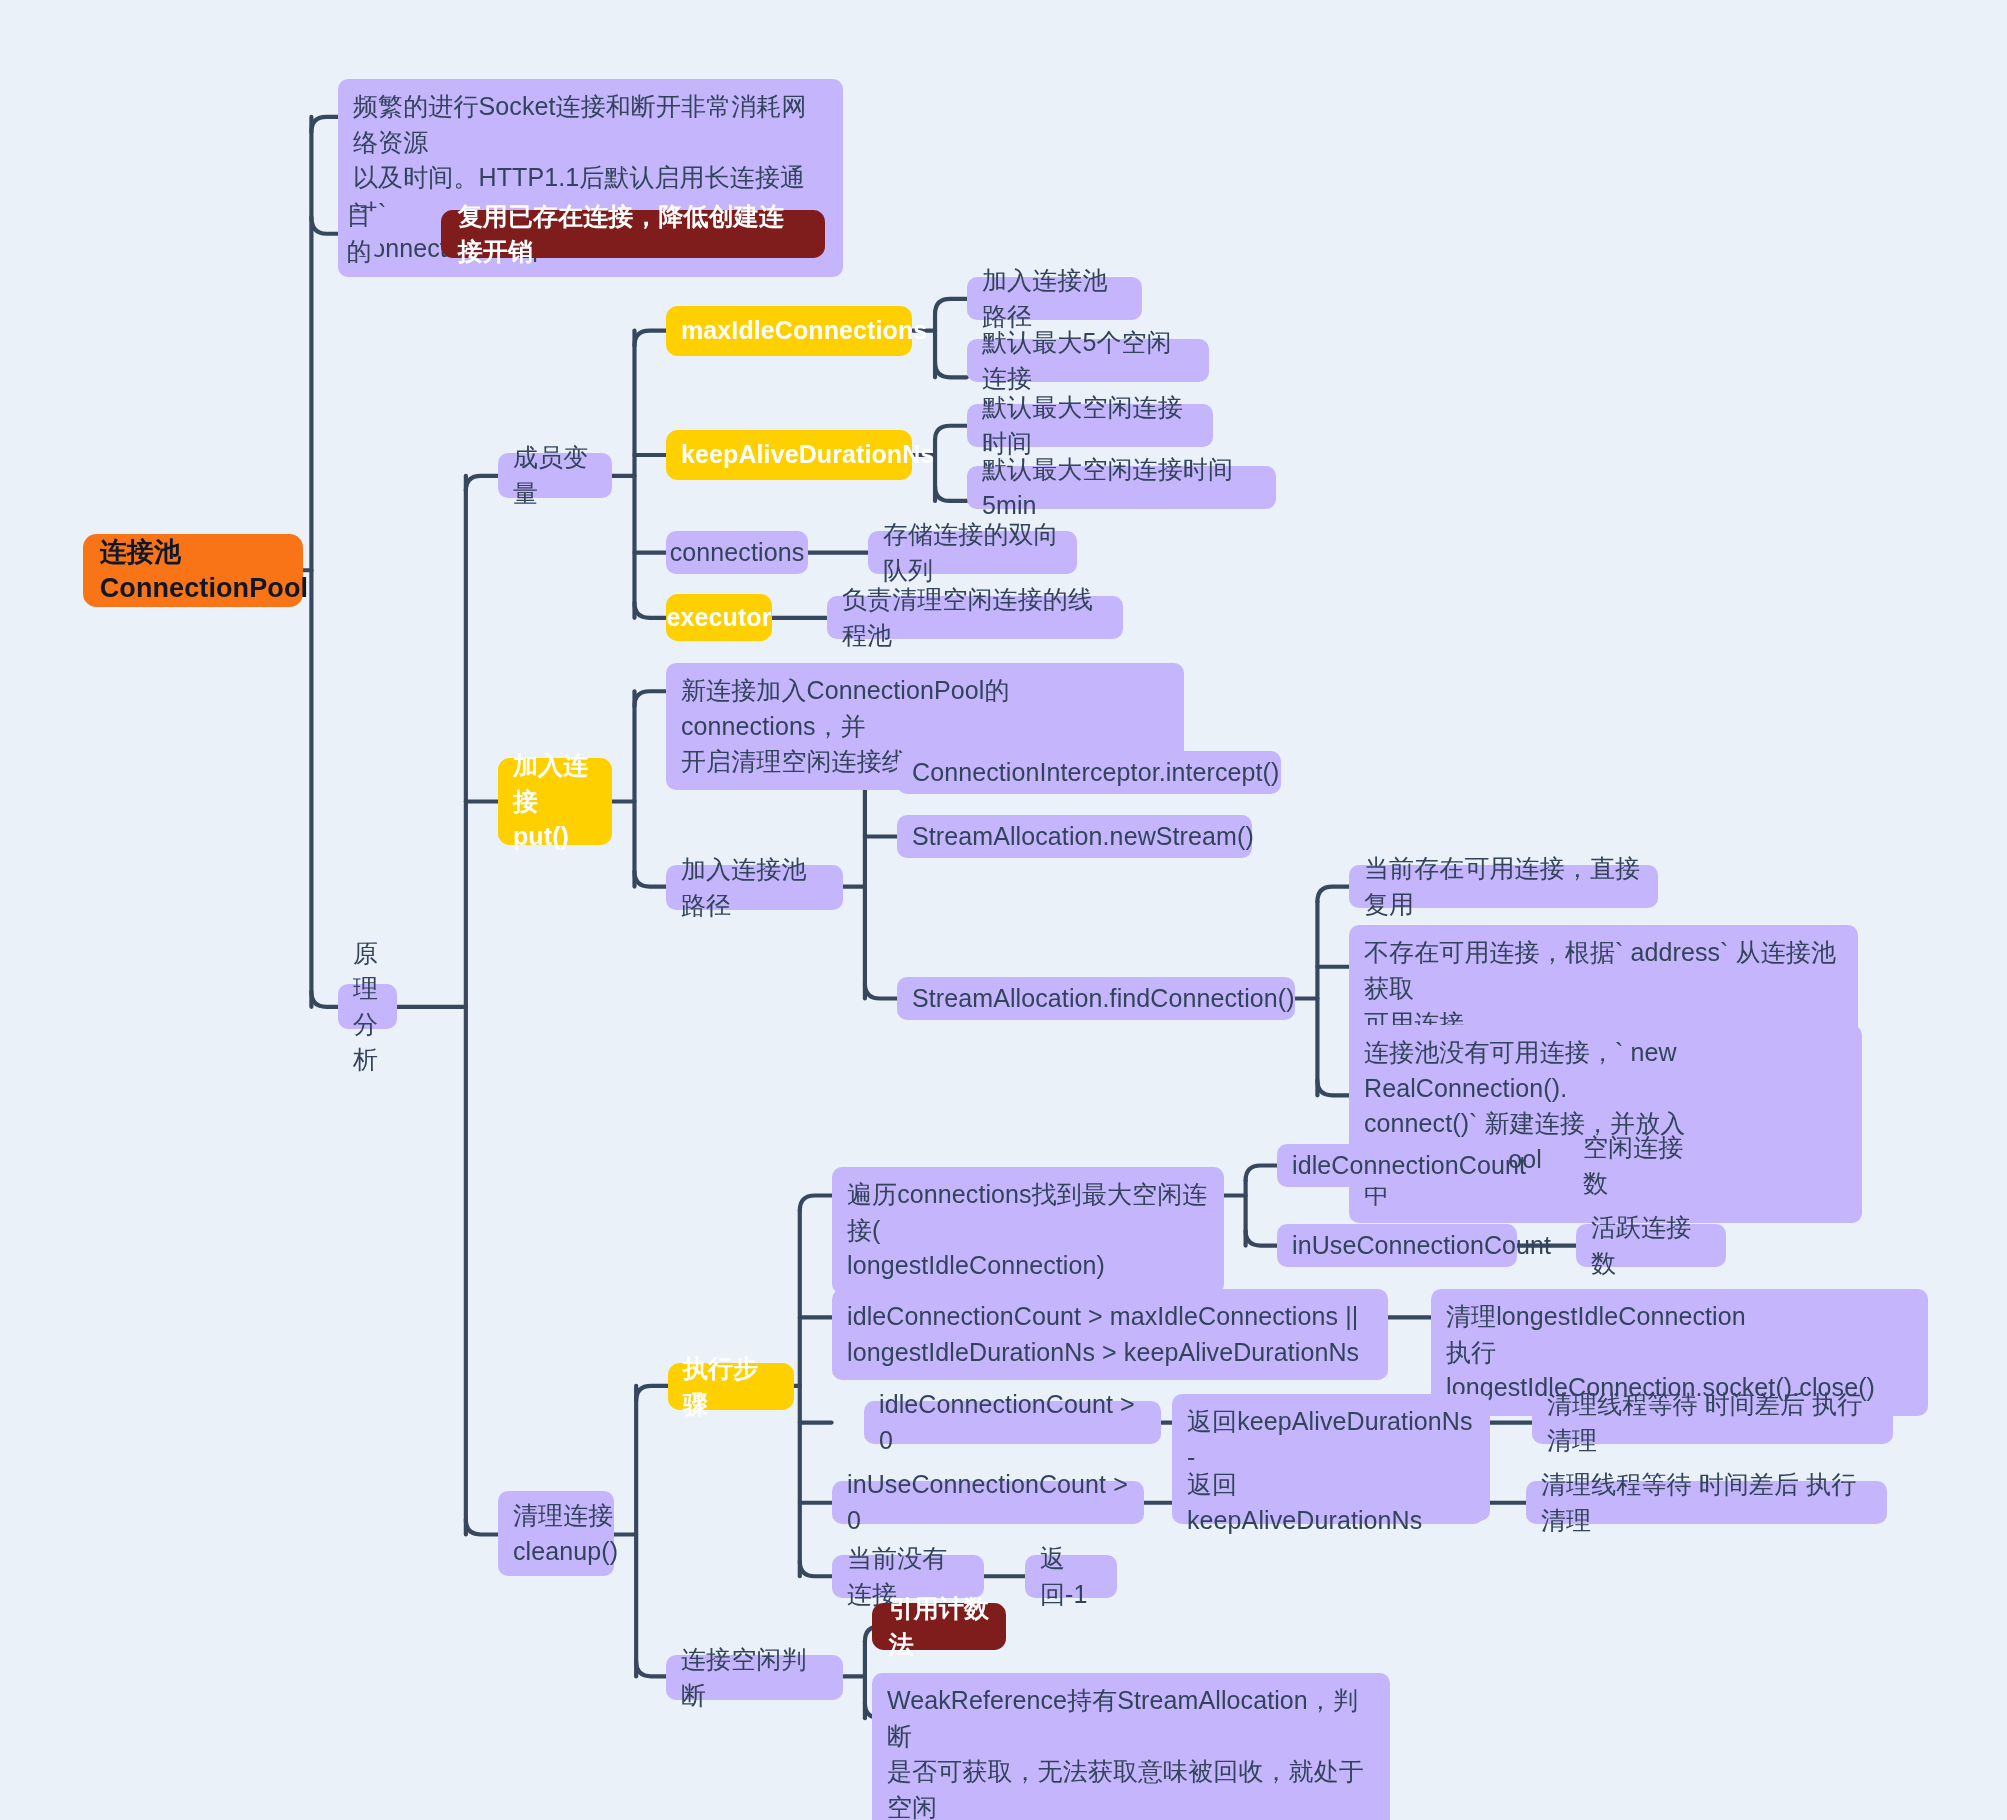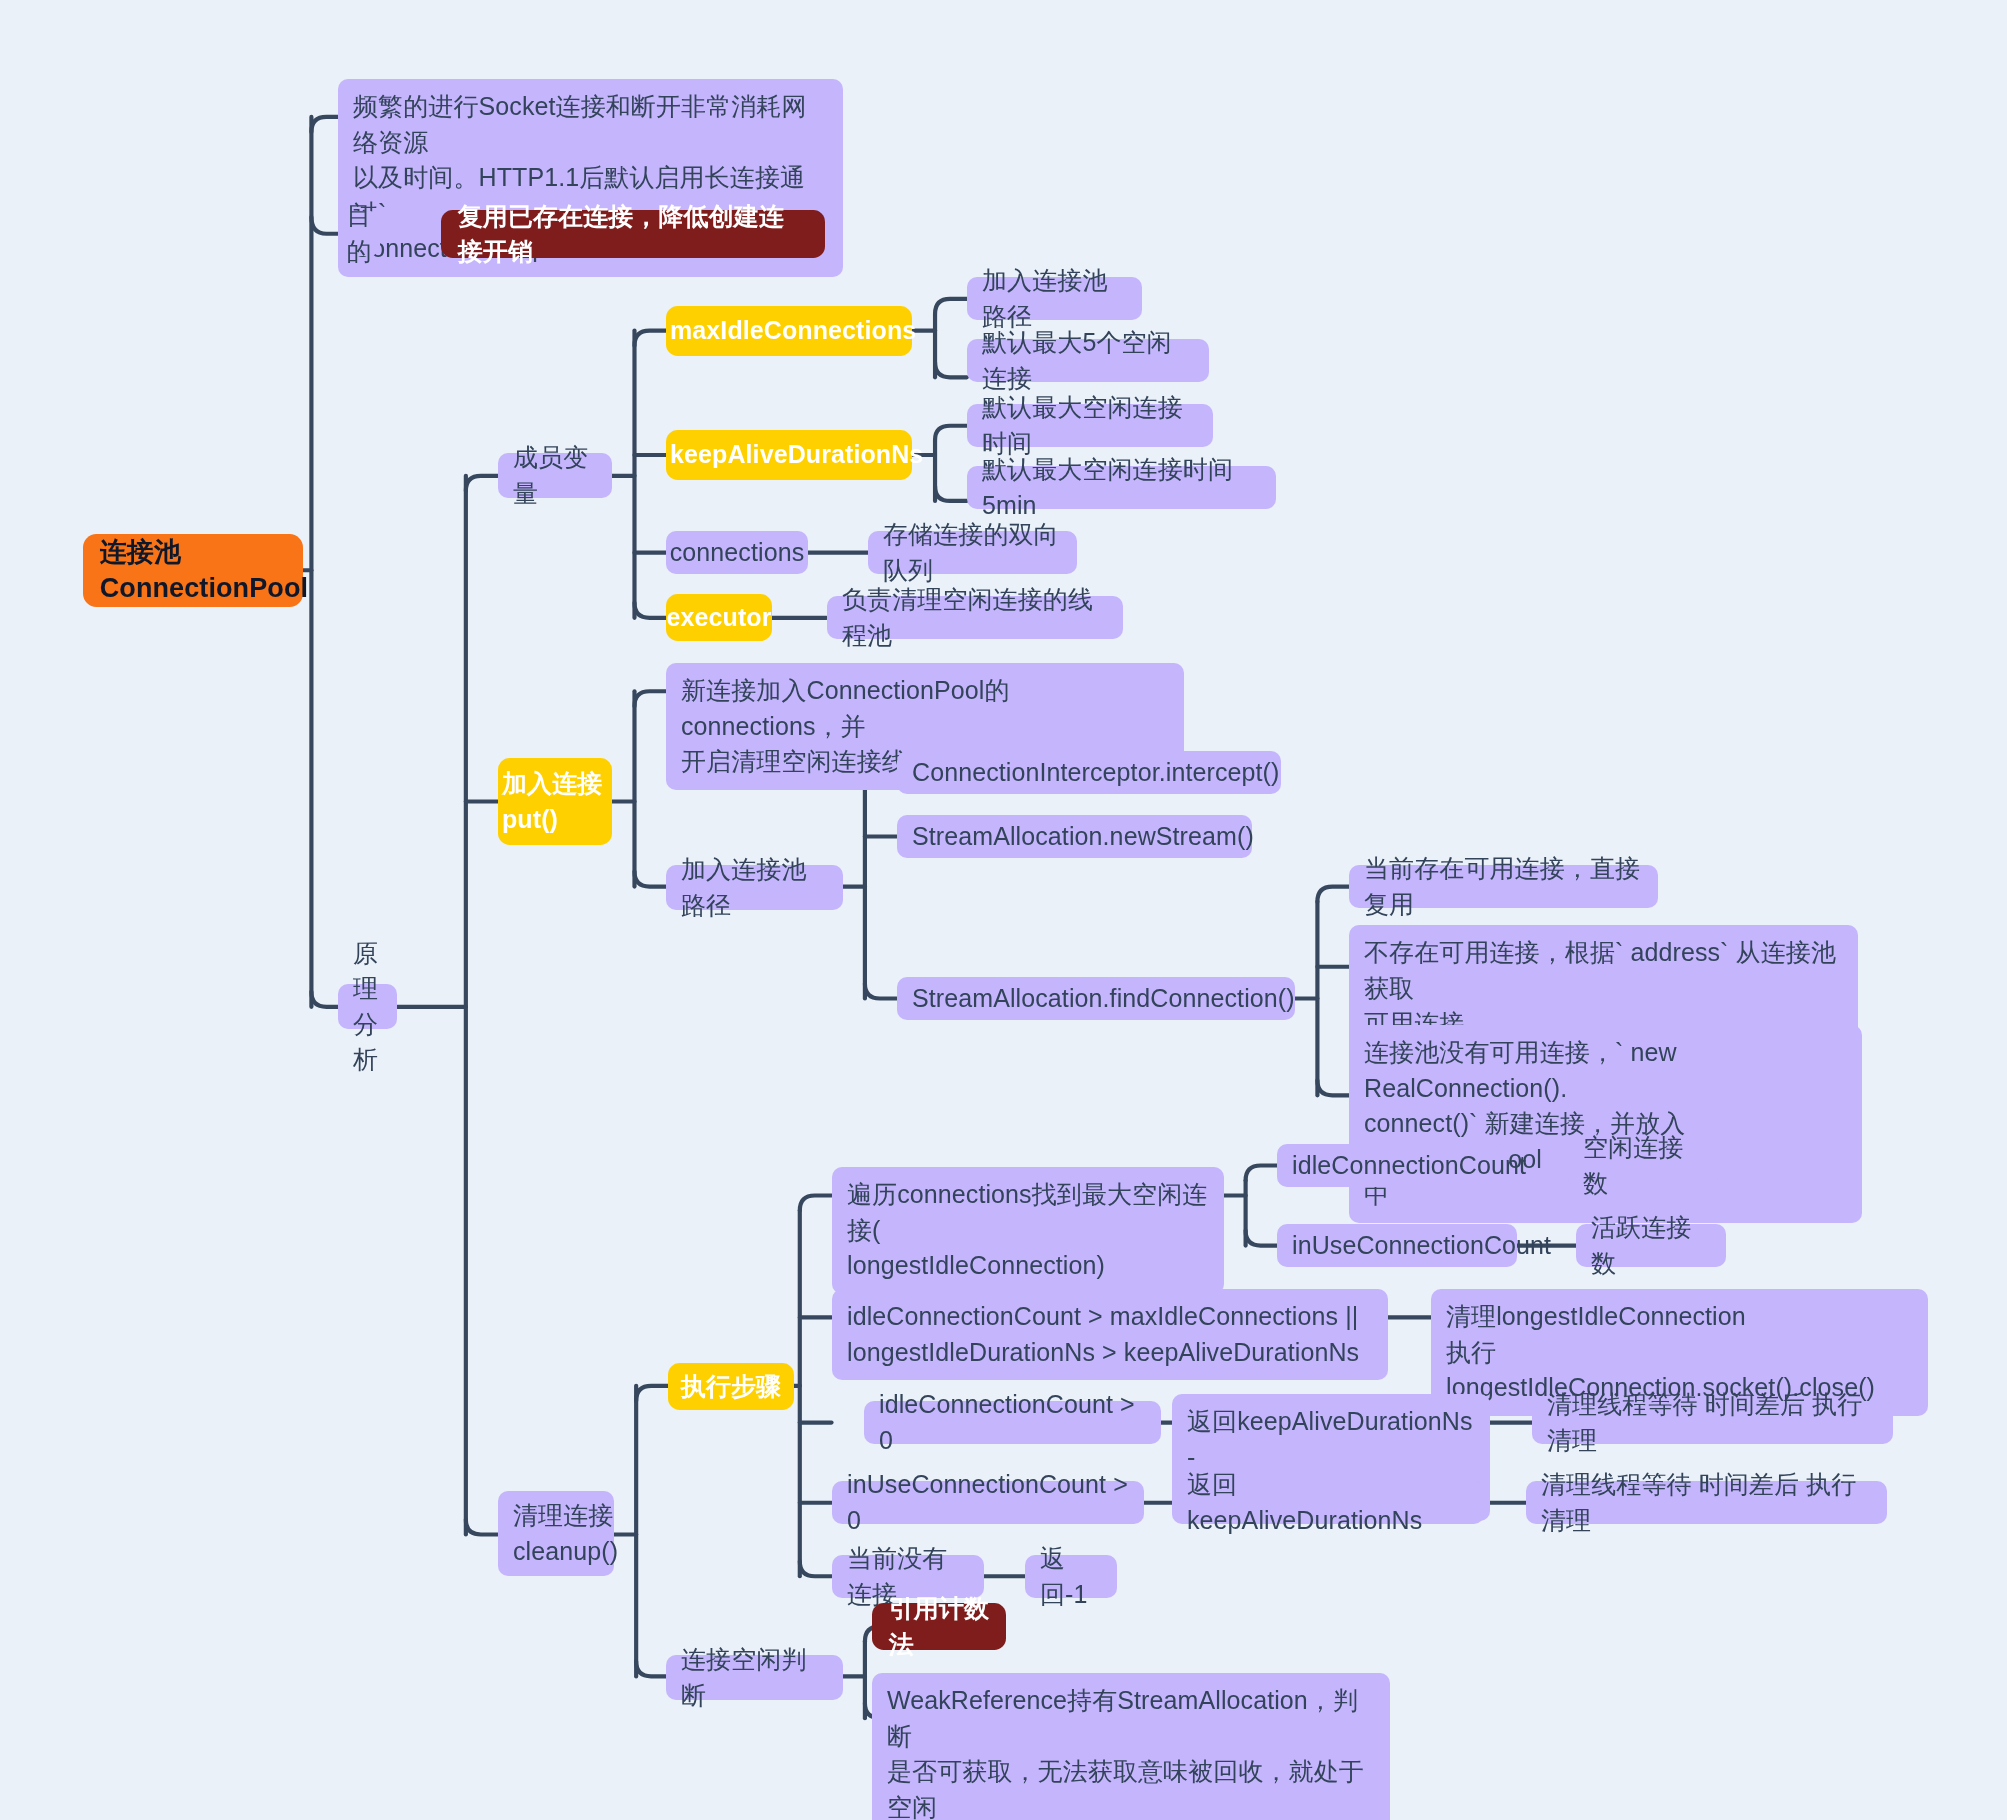--- a/index.html
+++ b/index.html
@@ -39,21 +39,21 @@
     font-size: 25px;
     font-weight: 400;
     padding: 10px 15px;
   }
   
   .n-yellow {
     background: #ffd000;
     color: #ffffff;
     font-size: 25px;
     font-weight: 700;
-    padding: 10px 4px;
+    padding: 10px 15px;
     border-radius: 11.7px;
   }
   
   .n-orange {
     background: #7f1d1d;
     color: #ffffff;
     font-size: 25px;
     font-weight: 700;
     padding: 11px 16.7px;
     border-radius: 11.7px;

